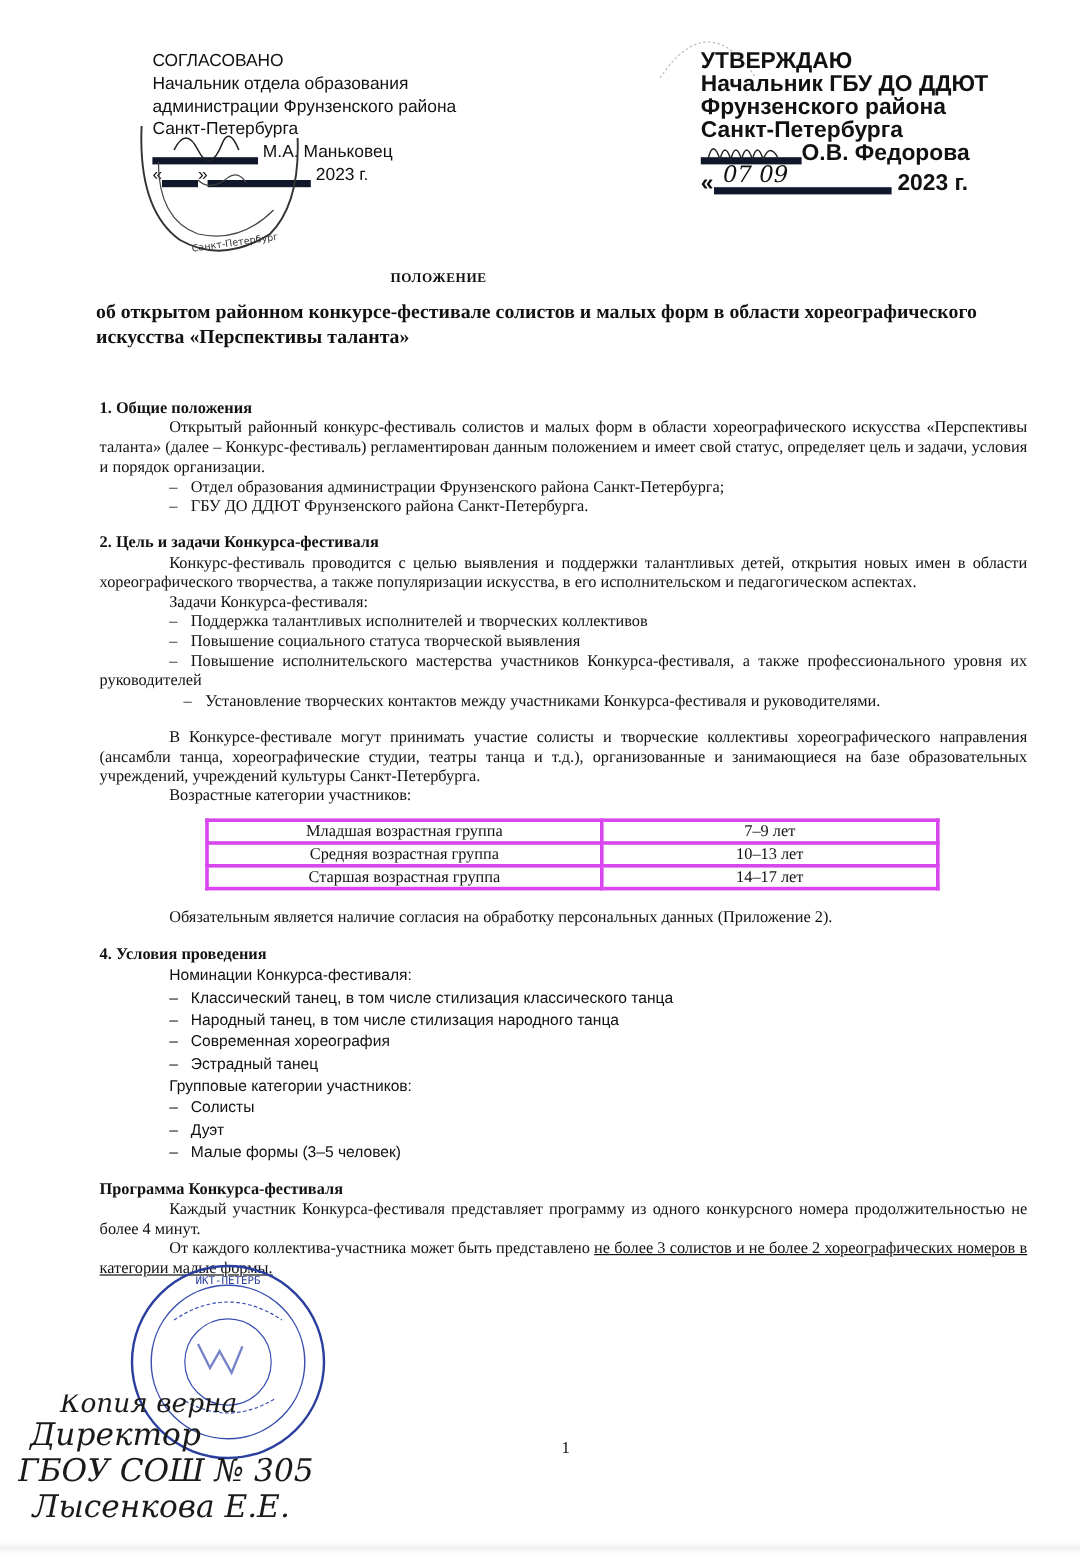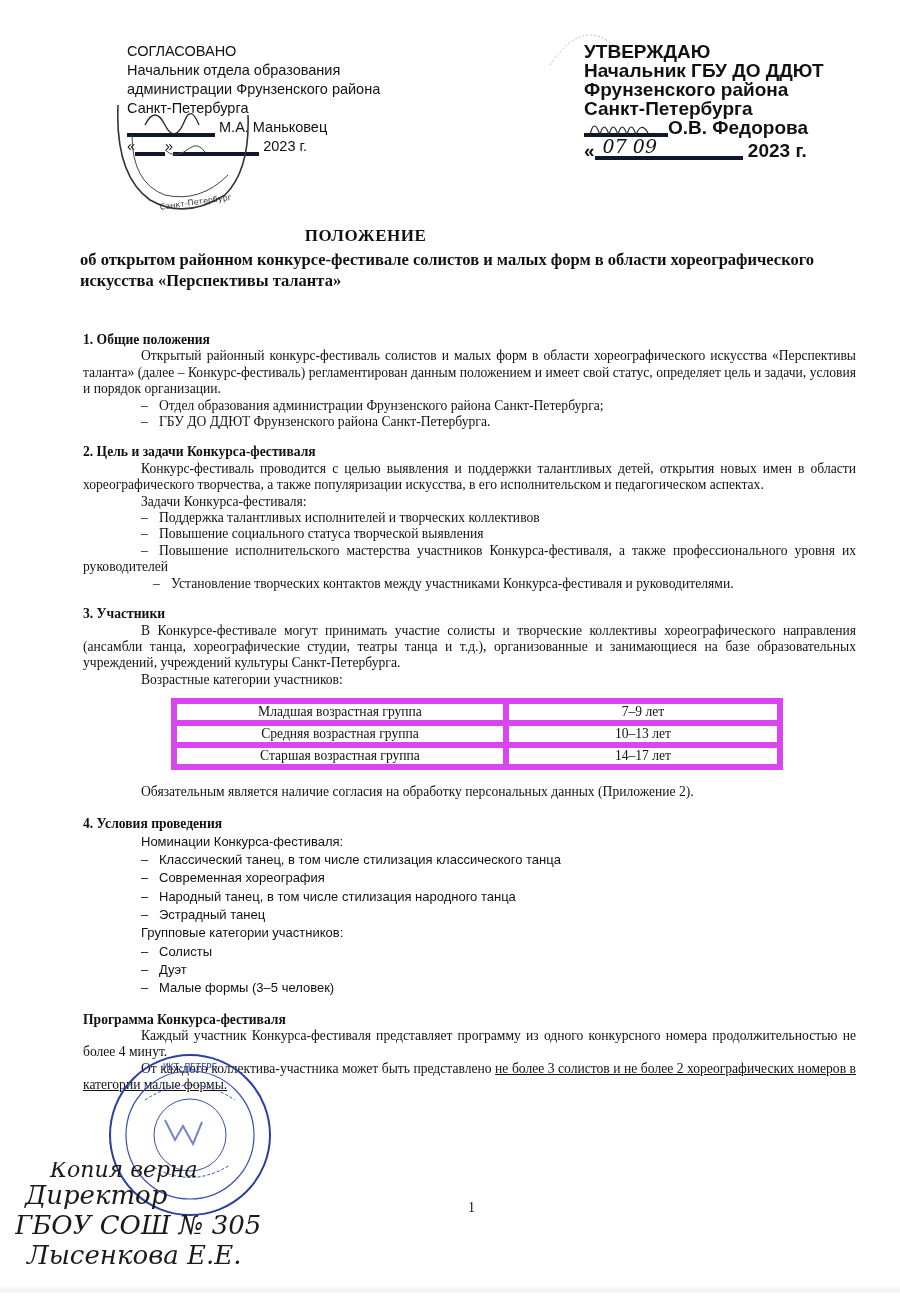--- a/index.html
+++ b/index.html
@@ -9,47 +9,47 @@
       color: #111111;
     }
     .page { position: absolute; left: 0; top: 0; width: 900px; height: 1301px; }
 
     
     .approval { position: absolute; font-size: 15px; line-height: 19px; }
     .approval.left { left: 127px; top: 42px; width: 300px; font-family: "Liberation Sans", "DejaVu Sans", sans-serif; font-size: 14.5px; }
     .approval.right { left: 584px; top: 42px; width: 260px; font-family: "Liberation Sans", "DejaVu Sans", sans-serif; font-size: 19px; font-weight: bold; }
     .approval .line { white-space: nowrap; }
     .approval .sigrow { white-space: nowrap; }
-    .approval .blank { display: inline-block; border-bottom: 4px solid #0f172a; vertical-align: bottom; }
+    .approval .blank { display: inline-block; border-bottom: 6px solid #0f172a; vertical-align: bottom; }
 
     
     .stamp { position: absolute; pointer-events: none; }
     .stamp-left { left: 110px; top: 95px; width: 150px; height: 120px; }
     .stamp-bottom { left: 105px; top: 1040px; width: 170px; height: 185px; }
     .stamp-top-right { left: 530px; top: 10px; width: 120px; height: 60px; }
 
     
     .doc-title { position: absolute; left: 0; width: 731px; text-align: center; top: 226px;
-      font-weight: bold; font-size: 17px; letter-spacing: 0.5px; }
+      font-weight: bold; font-size: 11px; letter-spacing: 0.5px; }
     .doc-subtitle { position: absolute; left: 80px; width: 780px; text-align: left; top: 249px;
       font-weight: bold; font-size: 16.5px; line-height: 21px; }
 
     
     .body { position: absolute; left: 83px; top: 315px; width: 773px; font-size: 13.6px; line-height: 16.4px; margin-top: 17px; }
     .sec-head { font-weight: bold; margin: 0; }
     .para { text-align: justify; text-indent: 58px; margin: 0; }
     .indent { padding-left: 58px; margin: 0; }
     .dash-item { padding-left: 58px; margin: 0; }
     .dash-item .dash { display: inline-block; width: 18px; }
     .dash-wrap { text-align: justify; margin: 0; text-indent: 58px; }
     .gap { height: 14px; }
 
     
     table.ages { border-collapse: collapse; margin: 10px 0 0 88px; width: 612px; font-size: 13.6px; }
-    table.ages td { border: 6px solid #d946ef; text-align: center; padding: 0 4px; height: 16px; line-height: 16px; }
+    table.ages td { border: 3px solid #d946ef; text-align: center; padding: 0 4px; height: 16px; line-height: 16px; }
     table.ages td:first-child { width: 318px; }
 
     .sec4 { font-family: "Liberation Sans", "DejaVu Sans", sans-serif; font-size: 13px; line-height: 18.3px; }
     .sec4 .sec-head { font-family: "Liberation Serif", serif; font-size: 13.6px; }
     .underline { text-decoration: underline; }
 
     .page-number { position: absolute; left: 468px; top: 1200px; font-size: 14px; }
 
     .handwriting { position: absolute; left: 15px; top: 1162px; width: 300px; height: 110px; pointer-events: none; }
     .faint-bottom { position: absolute; left: 0; top: 1285px; width: 900px; height: 10px; background: linear-gradient(#fff, #f1f1f1, #fff); }
@@ -119,21 +119,20 @@
     <p class="sec-head">2. Цель и задачи Конкурса-фестиваля</p>
     <p class="para">Конкурс-фестиваль проводится с целью выявления и поддержки талантливых детей, открытия новых имен в области хореографического творчества, а также популяризации искусства, в его исполнительском и педагогическом аспектах.</p>
     <p class="indent">Задачи Конкурса-фестиваля:</p>
     <p class="dash-item"><span class="dash">–</span><span>Поддержка талантливых исполнителей и творческих коллективов</span></p>
     <p class="dash-item"><span class="dash">–</span><span>Повышение социального статуса творческой выявления</span></p>
     <p class="dash-wrap"><span class="dash" style="display:inline-block;width:18px;text-indent:0">–</span><span>Повышение исполнительского мастерства участников Конкурса-фестиваля, а также профессионального уровня их руководителей</span></p>
     <p class="dash-item" style="padding-left:70px"><span class="dash">–</span><span>Установление творческих контактов между участниками Конкурса-фестиваля и руководителями.</span></p>
 
     <div class="gap"></div>
 
-    <p class="sec-head">3. Участники</p>
     <p class="para">В Конкурсе-фестивале могут принимать участие солисты и творческие коллективы хореографического направления (ансамбли танца, хореографические студии, театры танца и т.д.), организованные и занимающиеся на базе образовательных учреждений, учреждений культуры Санкт-Петербурга.</p>
     <p class="indent">Возрастные категории участников:</p>
 
     <table class="ages">
       <tbody>
           <tr>
         <td>Младшая возрастная группа</td>
         <td>7–9 лет</td>
       </tr>
       <tr>
@@ -149,22 +148,22 @@
 
     <div class="gap"></div>
     <p class="indent">Обязательным является наличие согласия на обработку персональных данных (Приложение 2).</p>
 
     <div class="gap"></div>
 
     <div class="sec4">
       <p class="sec-head">4. Условия проведения</p>
       <p class="indent">Номинации Конкурса-фестиваля:</p>
       <p class="dash-item"><span class="dash">–</span><span>Классический танец, в том числе стилизация классического танца</span></p>
+      <p class="dash-item"><span class="dash">–</span><span>Народный танец, в том числе стилизация народного танца</span></p>
       <p class="dash-item"><span class="dash">–</span><span>Современная хореография</span></p>
-      <p class="dash-item"><span class="dash">–</span><span>Народный танец, в том числе стилизация народного танца</span></p>
       <p class="dash-item"><span class="dash">–</span><span>Эстрадный танец</span></p>
       <p class="indent">Групповые категории участников:</p>
       <p class="dash-item"><span class="dash">–</span><span>Солисты</span></p>
       <p class="dash-item"><span class="dash">–</span><span>Дуэт</span></p>
       <p class="dash-item"><span class="dash">–</span><span>Малые формы (3–5 человек)</span></p>
     </div>
 
     <div class="gap"></div>
 
     <p class="sec-head">Программа Конкурса-фестиваля</p>

